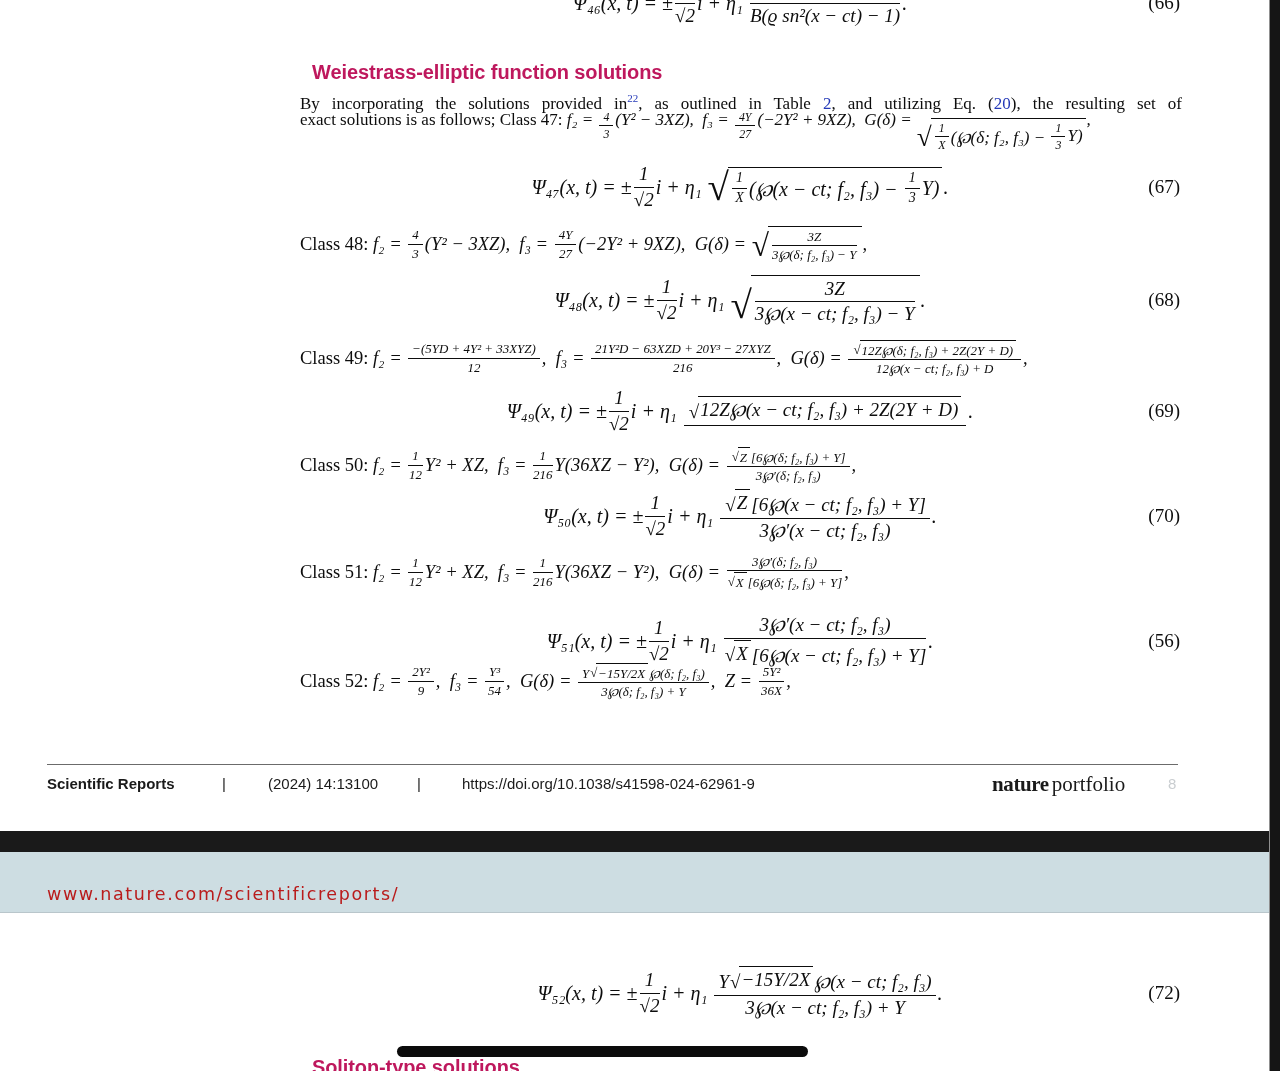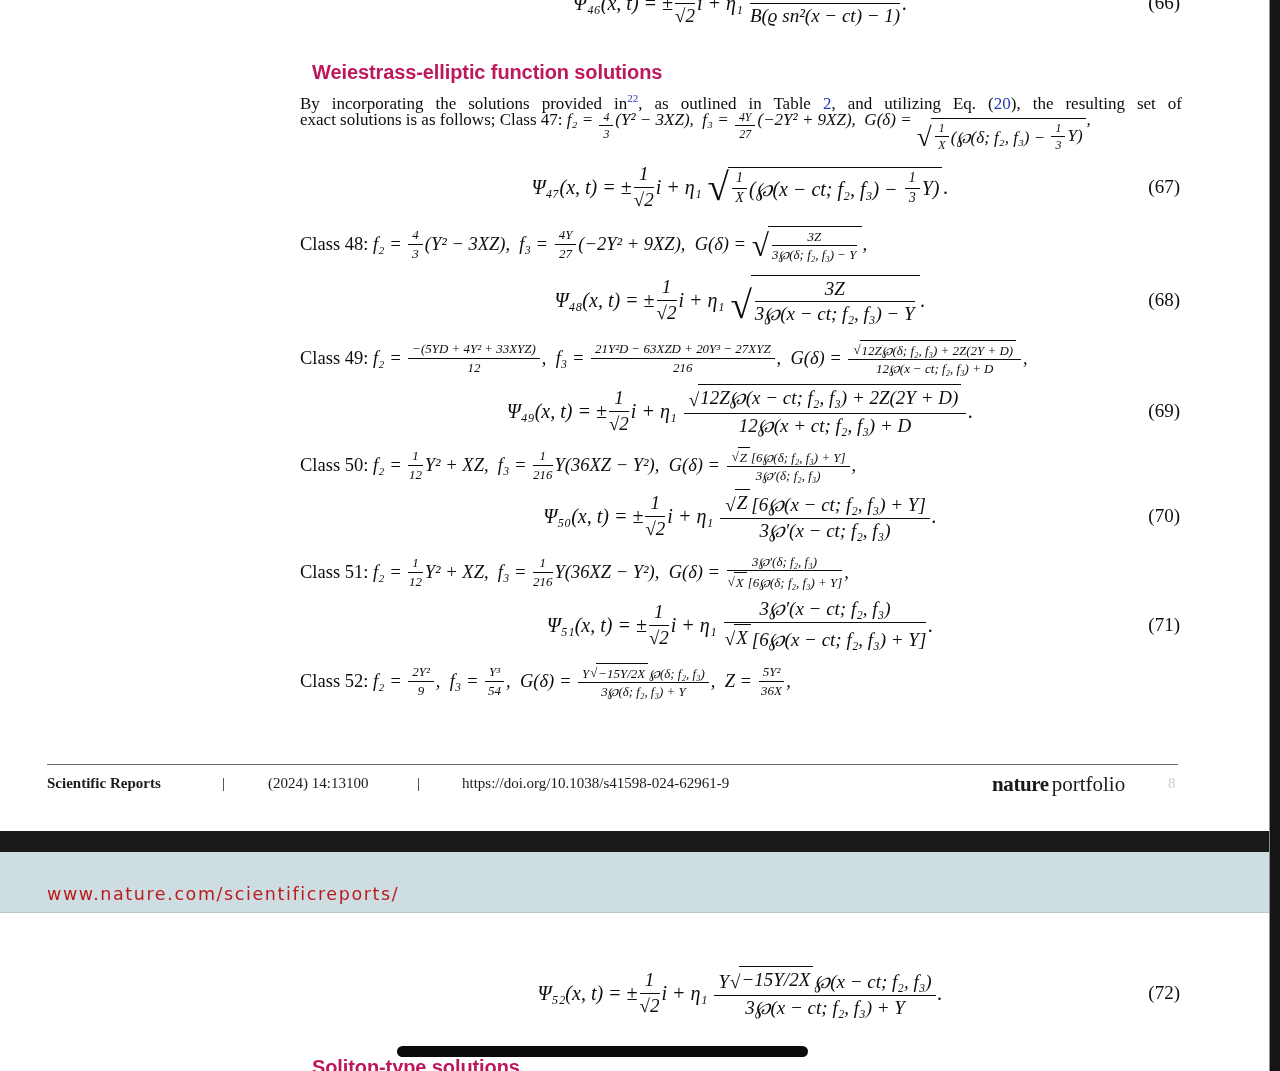--- a/index.html
+++ b/index.html
@@ -32,21 +32,21 @@
              font-size:20px; color:#be185d; letter-spacing:-0.1px;margin-left:12px; }
   .pline1 { position:absolute; left:300px; top:87px; width:882px; font-size:17px; line-height:22px;
             text-align:justify; text-align-last:justify; }
   .pline2 { position:absolute; left:300px; top:110px; width:882px; height:42px; display:flex;
             font-size:17px; }
   .link { color:#2439b8; }
   sup.link { font-size:11px; }
 
   
   .footer-rule { position:absolute; left:47px; top:764px; width:1131px; border-top:1.5px solid #6b6b6b; }
-  .fitem { position:absolute; top:775px; font-family:Liberation Serif, serif; font-size:15px; color:#1a1a1a; }
+  .fitem { position:absolute; top:775px; font-family:Liberation Sans, sans-serif; font-size:15px; color:#1a1a1a; }
   .fbold { font-weight:700; }
   .fpage { color:#c9cdd0; }
   .brand { font-family:Liberation Serif, serif; font-size:21px; top:772px; }
   .brand b { font-weight:700; letter-spacing:-0.4px; }
   .brand span { margin-left:3px; font-weight:400; }
 
   
   .gap-band { position:absolute; left:0; top:831px; width:1269px; height:21px; background:#1a1a1a; }
   .right-strip { position:absolute; left:1269px; top:0; width:11px; height:1071px; background:#151515;
                  border-left:1px solid #909090; }
@@ -224,21 +224,20 @@
           <span class="mden"><span class="mi">√2</span></span>
         </span>
         <span class="mi">i + η₁ </span>
         <span class="mfrac">
           <span class="mnum"><span class="msqrt">
               <span class="msign">√</span>
               <span class="mbody">
                 <span class="mi">12Z℘(x − ct; f₂, f₃) + 2Z(2Y + D)</span>
               </span>
             </span></span>
-          <span class="mden"><span class="mi">12℘(x + ct; f₂, f₃) + D</span></span>
         </span>
         <span class="mi">.</span>
       </span>
     <span class="eqnum">(69)</span>
   </div>
 
   <div class="classline" style="top:442px">
       <span class="mu">Class 50: </span>
       <span class="mi">f₂ = </span>
       <span class="mfrac">
@@ -303,40 +302,40 @@
         <span class="mden"><span class="msqrt">
             <span class="msign">√</span>
             <span class="mbody">
               <span class="mi">X</span>
             </span>
           </span><span class="mi">[6℘(δ; f₂, f₃) + Y]</span></span>
       </span>
       <span class="mi">,</span>
     </div>
 
-  <div class="eqrow" style="top:588px">
+  <div class="eqrow" style="top:604px">
     <span class="eqbody">
         <span class="mi">Ψ₅₁(x, t) = ±</span>
         <span class="mfrac">
           <span class="mnum"><span class="mi">1</span></span>
           <span class="mden"><span class="mi">√2</span></span>
         </span>
         <span class="mi">i + η₁ </span>
         <span class="mfrac">
           <span class="mnum"><span class="mi">3℘′(x − ct; f₂, f₃)</span></span>
           <span class="mden"><span class="msqrt">
               <span class="msign">√</span>
               <span class="mbody">
                 <span class="mi">X</span>
               </span>
             </span><span class="mi">[6℘(x − ct; f₂, f₃) + Y]</span></span>
         </span>
         <span class="mi">.</span>
       </span>
-    <span class="eqnum">(71)</span>
+    <span class="eqnum">(56)</span>
   </div>
 
   <div class="classline" style="top:658px">
       <span class="mu">Class 52: </span>
       <span class="mi">f₂ = </span>
       <span class="mfrac">
         <span class="mnum"><span class="mi">2Y²</span></span>
         <span class="mden"><span class="mi">9</span></span>
       </span>
       <span class="mi">,  f₃ = </span>

